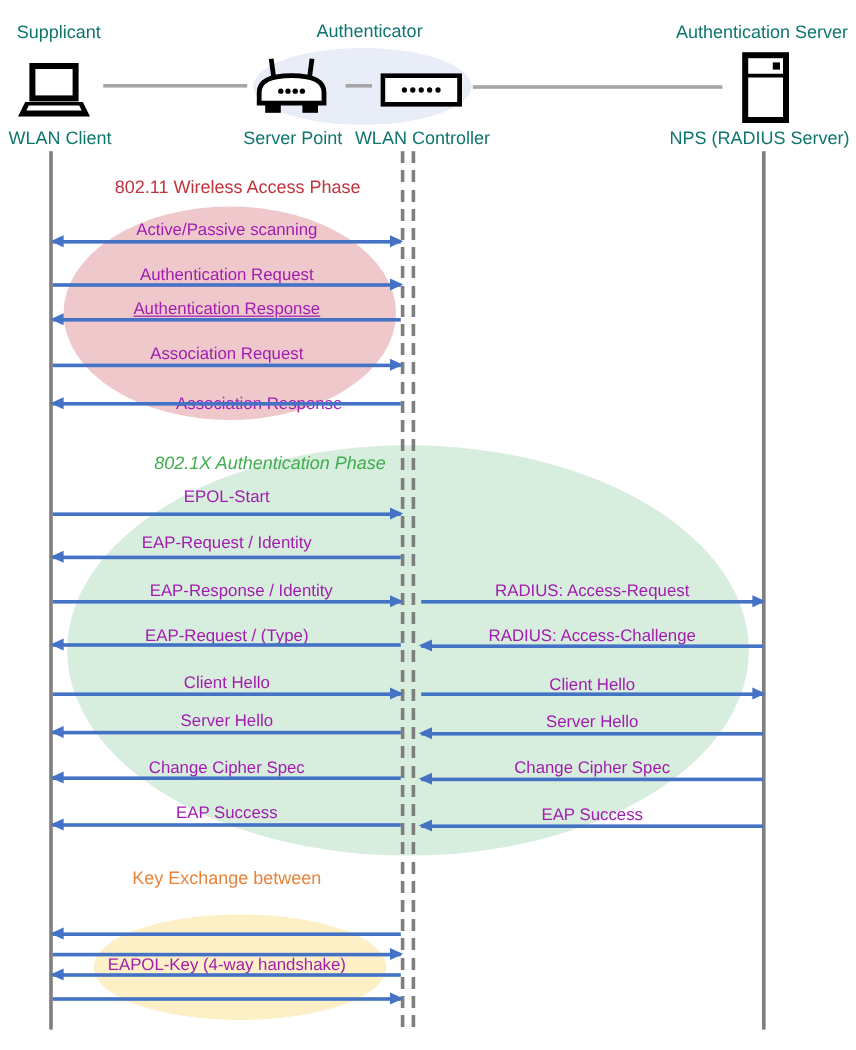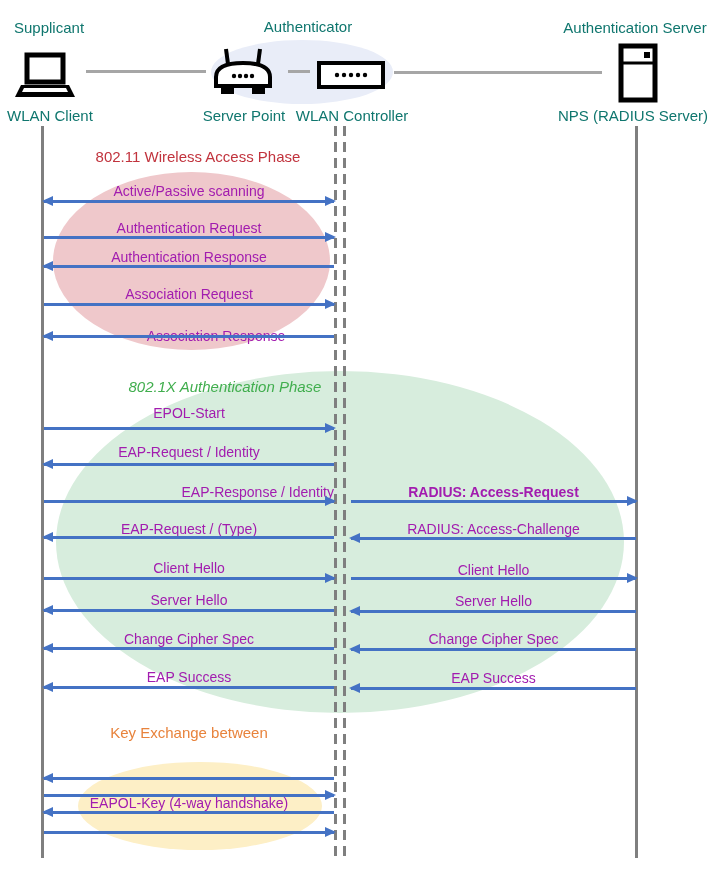--- a/index.html
+++ b/index.html
@@ -94,45 +94,45 @@
   <div class="abs" style="left:0;top:0;width:713px;height:875px;">
       <div class="msg-label" style="left: 44px; width: 290px; top: 183px;">Active/Passive scanning</div>
       <div class="arrow" style="left: 44px; width: 290px; top: 200px;">
         <span class="head l"></span>
         <span class="head r"></span>
       </div>
       <div class="msg-label" style="left: 44px; width: 290px; top: 220px;">Authentication Request</div>
       <div class="arrow" style="left: 44px; width: 290px; top: 236px;">
         <span class="head r"></span>
       </div>
-      <div class="msg-label" style="left: 44px; width: 290px; top: 249px;">Authentication Response</div>
+      <div class="msg-label" style="left: 44px; width: 290px; top: 249px; text-decoration: underline;">Authentication Response</div>
       <div class="arrow" style="left: 44px; width: 290px; top: 265px;">
         <span class="head l"></span>
       </div>
       <div class="msg-label" style="left: 44px; width: 290px; top: 286px;">Association Request</div>
       <div class="arrow" style="left: 44px; width: 290px; top: 303px;">
         <span class="head r"></span>
       </div>
       <div class="msg-label" style="left: 44px; width: 344px; top: 328px;">Association Response</div>
       <div class="arrow" style="left: 44px; width: 290px; top: 335px;">
         <span class="head l"></span>
       </div>
       <div class="msg-label" style="left: 44px; width: 290px; top: 405px;">EPOL-Start</div>
       <div class="arrow" style="left: 44px; width: 290px; top: 427px;">
         <span class="head r"></span>
       </div>
       <div class="msg-label" style="left: 44px; width: 290px; top: 444px;">EAP-Request / Identity</div>
       <div class="arrow" style="left: 44px; width: 290px; top: 463px;">
         <span class="head l"></span>
       </div>
-      <div class="msg-label" style="left: 44px; width: 290px; top: 484px; text-align: right;">EAP-Response / Identity</div>
+      <div class="msg-label" style="left: 56px; width: 290px; top: 484px;">EAP-Response / Identity</div>
       <div class="arrow" style="left: 44px; width: 290px; top: 500px;">
         <span class="head r"></span>
       </div>
-      <div class="msg-label" style="left: 351px; width: 285px; top: 484px; font-weight: bold;">RADIUS: Access-Request</div>
+      <div class="msg-label" style="left: 351px; width: 285px; top: 484px;">RADIUS: Access-Request</div>
       <div class="arrow" style="left: 351px; width: 285px; top: 500px;">
         <span class="head r"></span>
       </div>
       <div class="msg-label" style="left: 44px; width: 290px; top: 521px;">EAP-Request / (Type)</div>
       <div class="arrow" style="left: 44px; width: 290px; top: 536px;">
         <span class="head l"></span>
       </div>
       <div class="msg-label" style="left: 351px; width: 285px; top: 521px;">RADIUS: Access-Challenge</div>
       <div class="arrow" style="left: 351px; width: 285px; top: 537px;">
         <span class="head l"></span>

